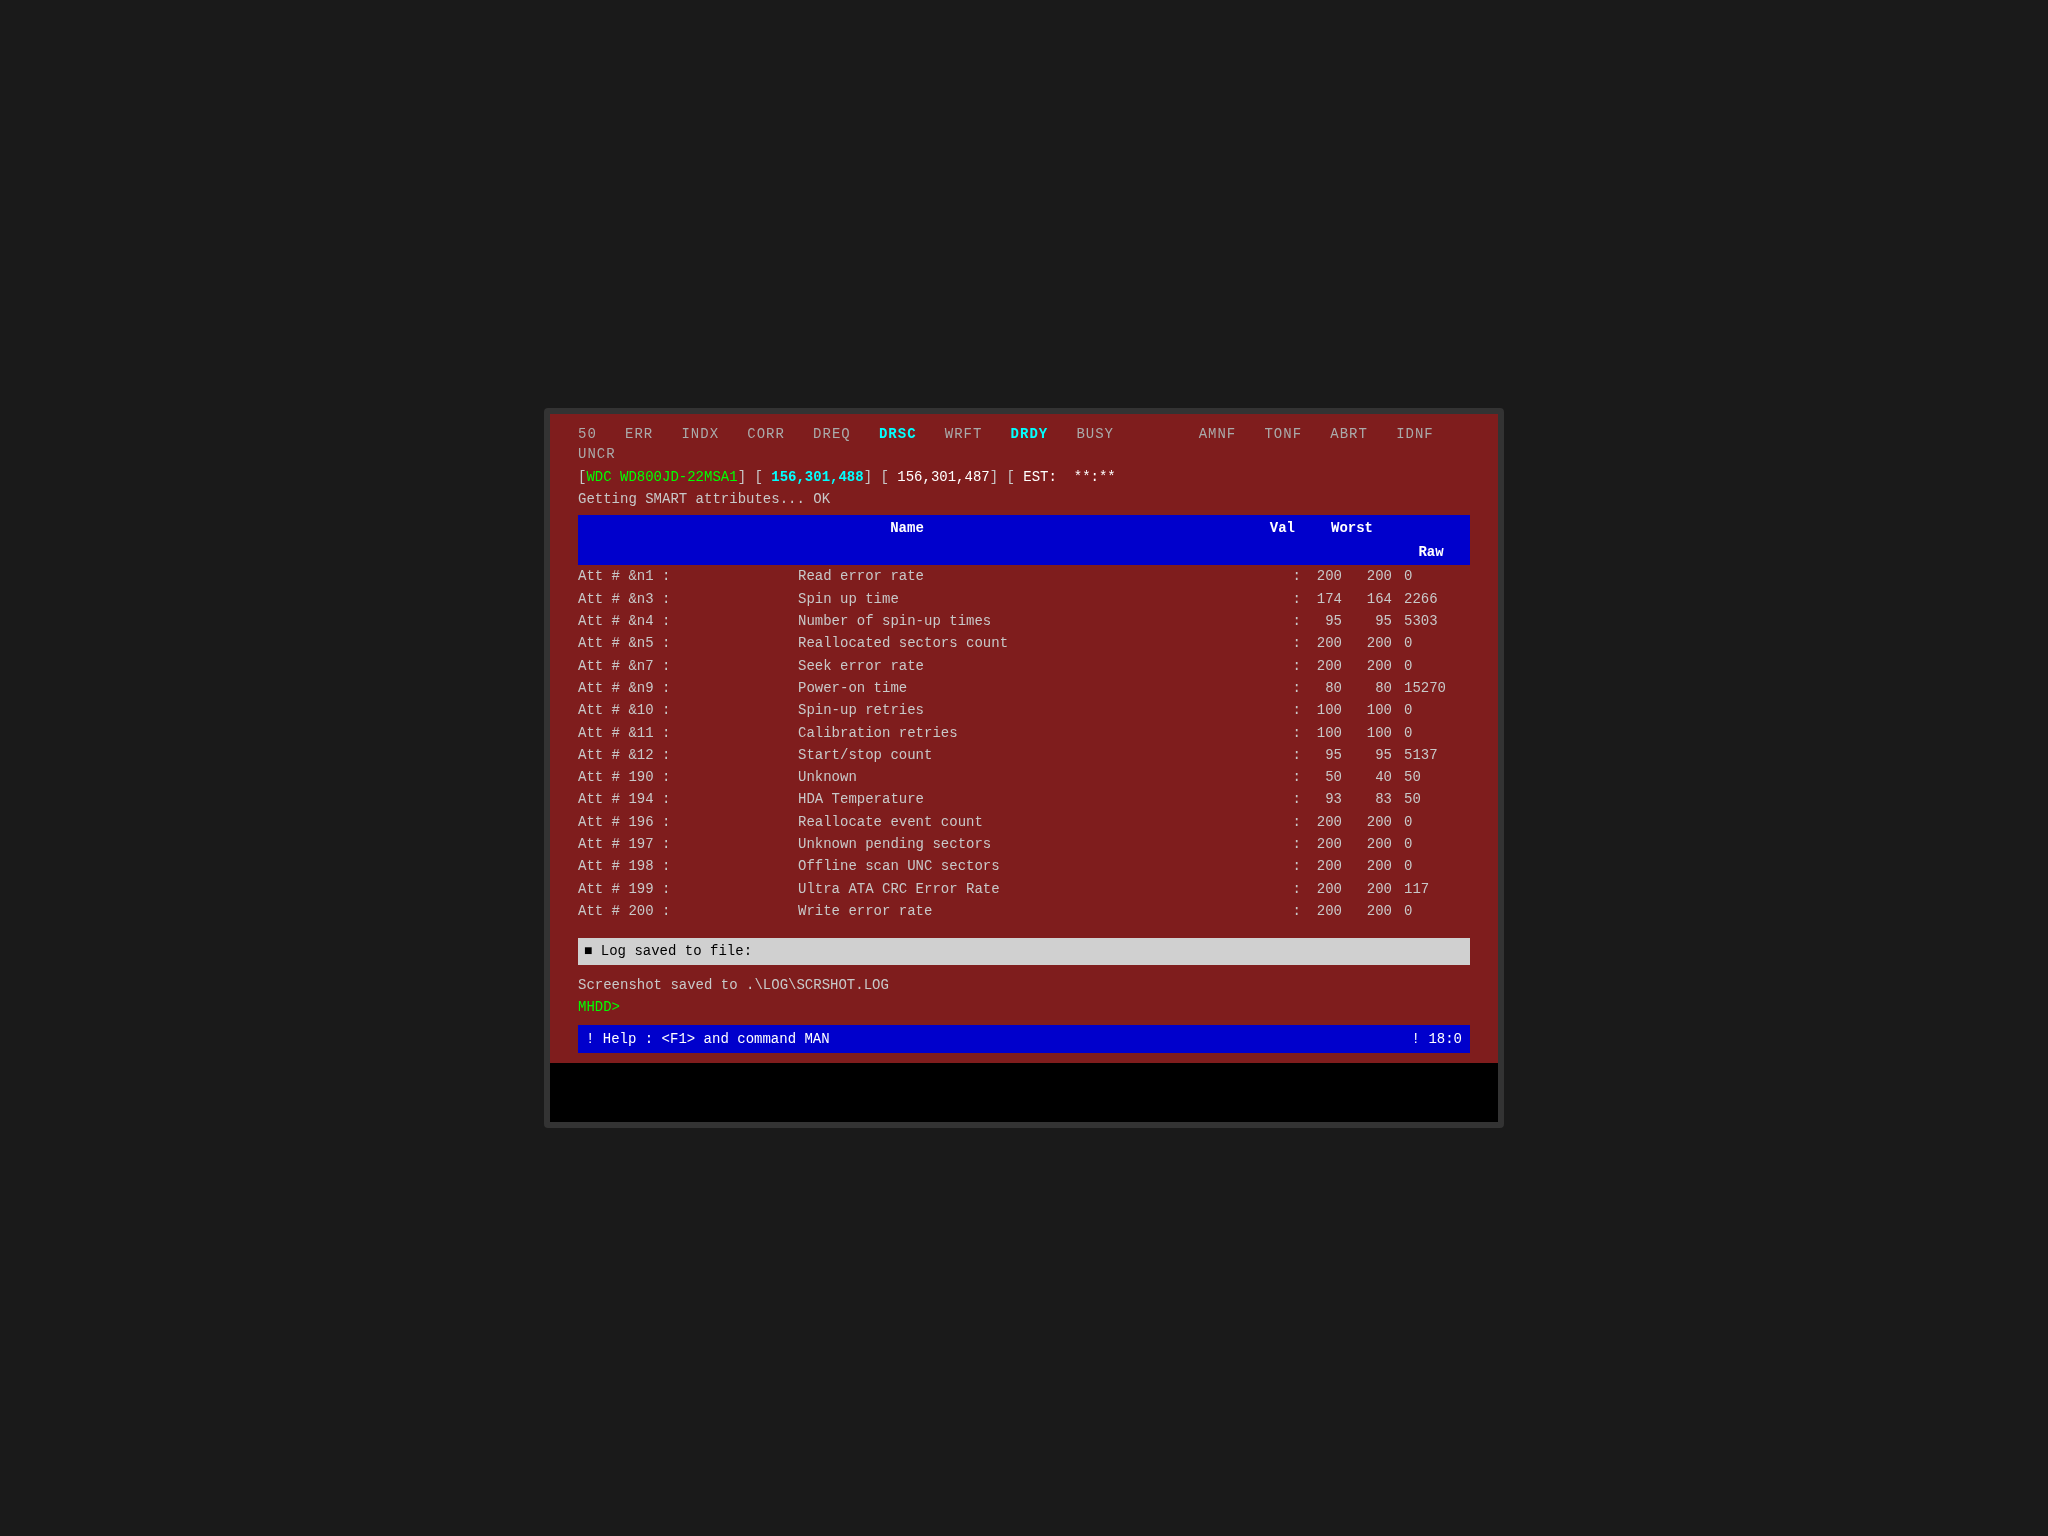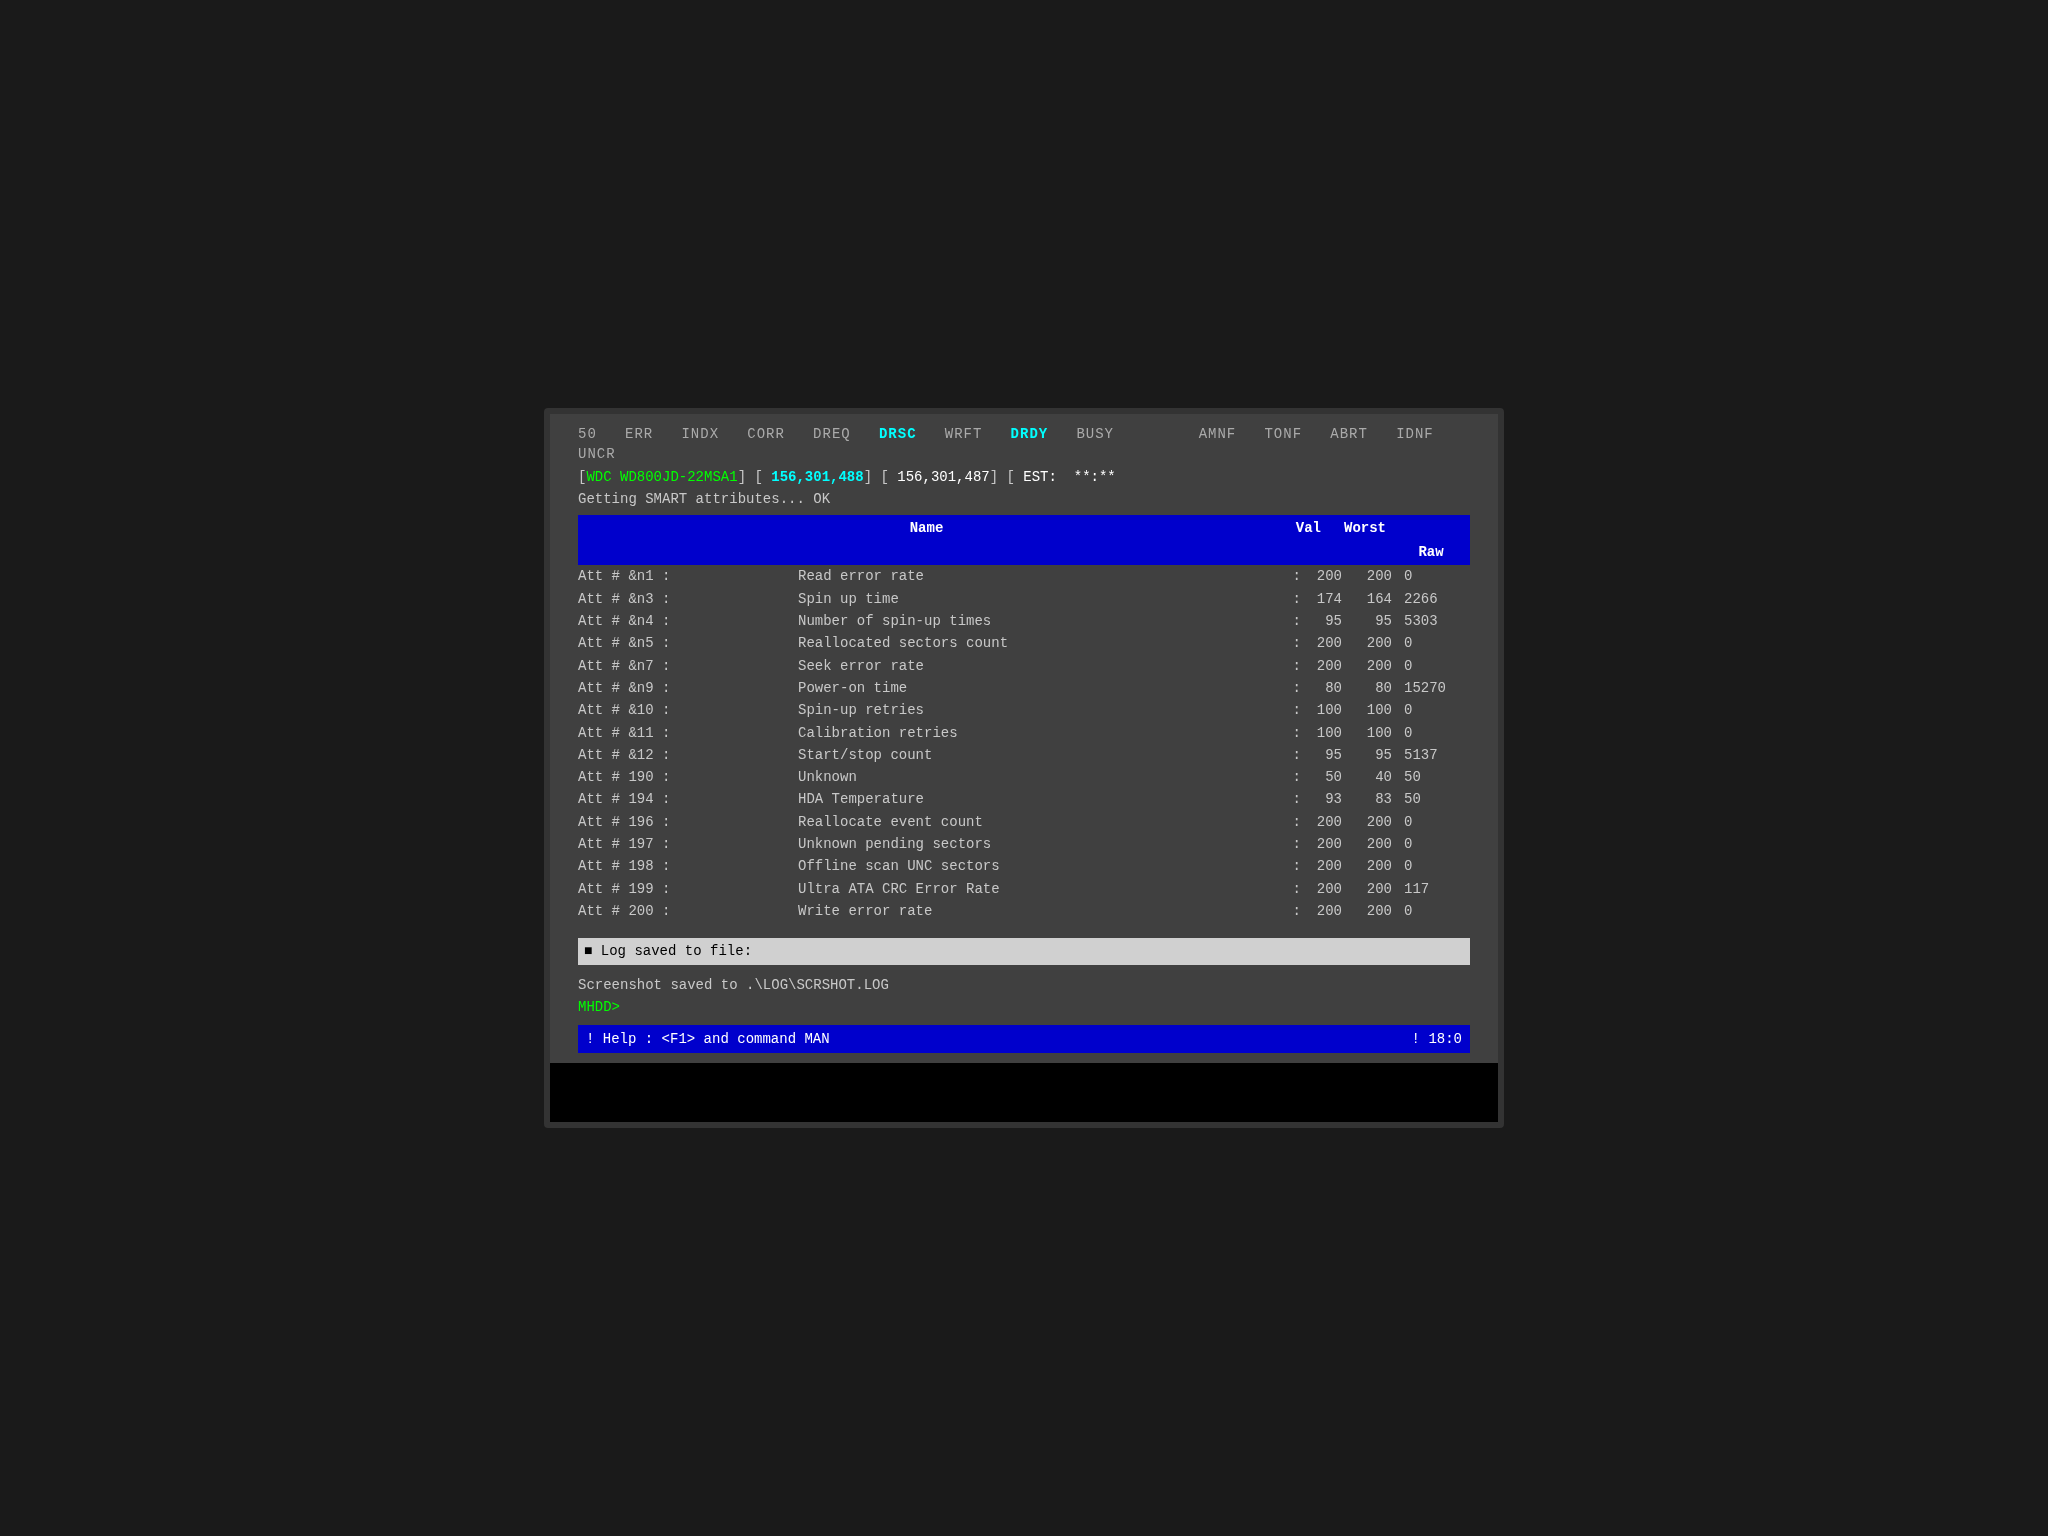--- a/index.html
+++ b/index.html
@@ -15,21 +15,21 @@
       background: #000;
       width: 960px;
       min-height: 720px;
       border: 6px solid #333;
       border-radius: 4px;
       padding: 0;
       position: relative;
       overflow: hidden;
     }
     .screen {
-      background: #404040;
+      background: #7f1d1d;
       padding: 10px 28px;
       font-family: 'Courier New', Courier, monospace;
       font-size: 14px;
       color: #c8c8c8;
       line-height: 1.45;
     }
     .status-bar {
       color: #aaa;
       font-size: 14px;
       margin-bottom: 2px;
@@ -51,20 +51,21 @@
       font-size: 14px;
     }
     .table-header {
       background: #0000cc;
       color: #ffffff;
       font-weight: bold;
       padding: 3px 6px;
       font-size: 14px;
       display: flex;
       margin-bottom: 0;
+      gap: 13px;
     }
     .th-name { flex: 1; text-align: center; }
     .th-val { width: 60px; text-align: right; padding-right: 8px; }
     .th-worst { width: 65px; text-align: right; padding-right: 8px; }
     .th-raw { width: 70px; text-align: center; padding-left: 4px; margin-top: 24px; }
     .att-row {
       display: flex;
       font-size: 14px;
       color: #c8c8c8;
       padding: 1px 0;

